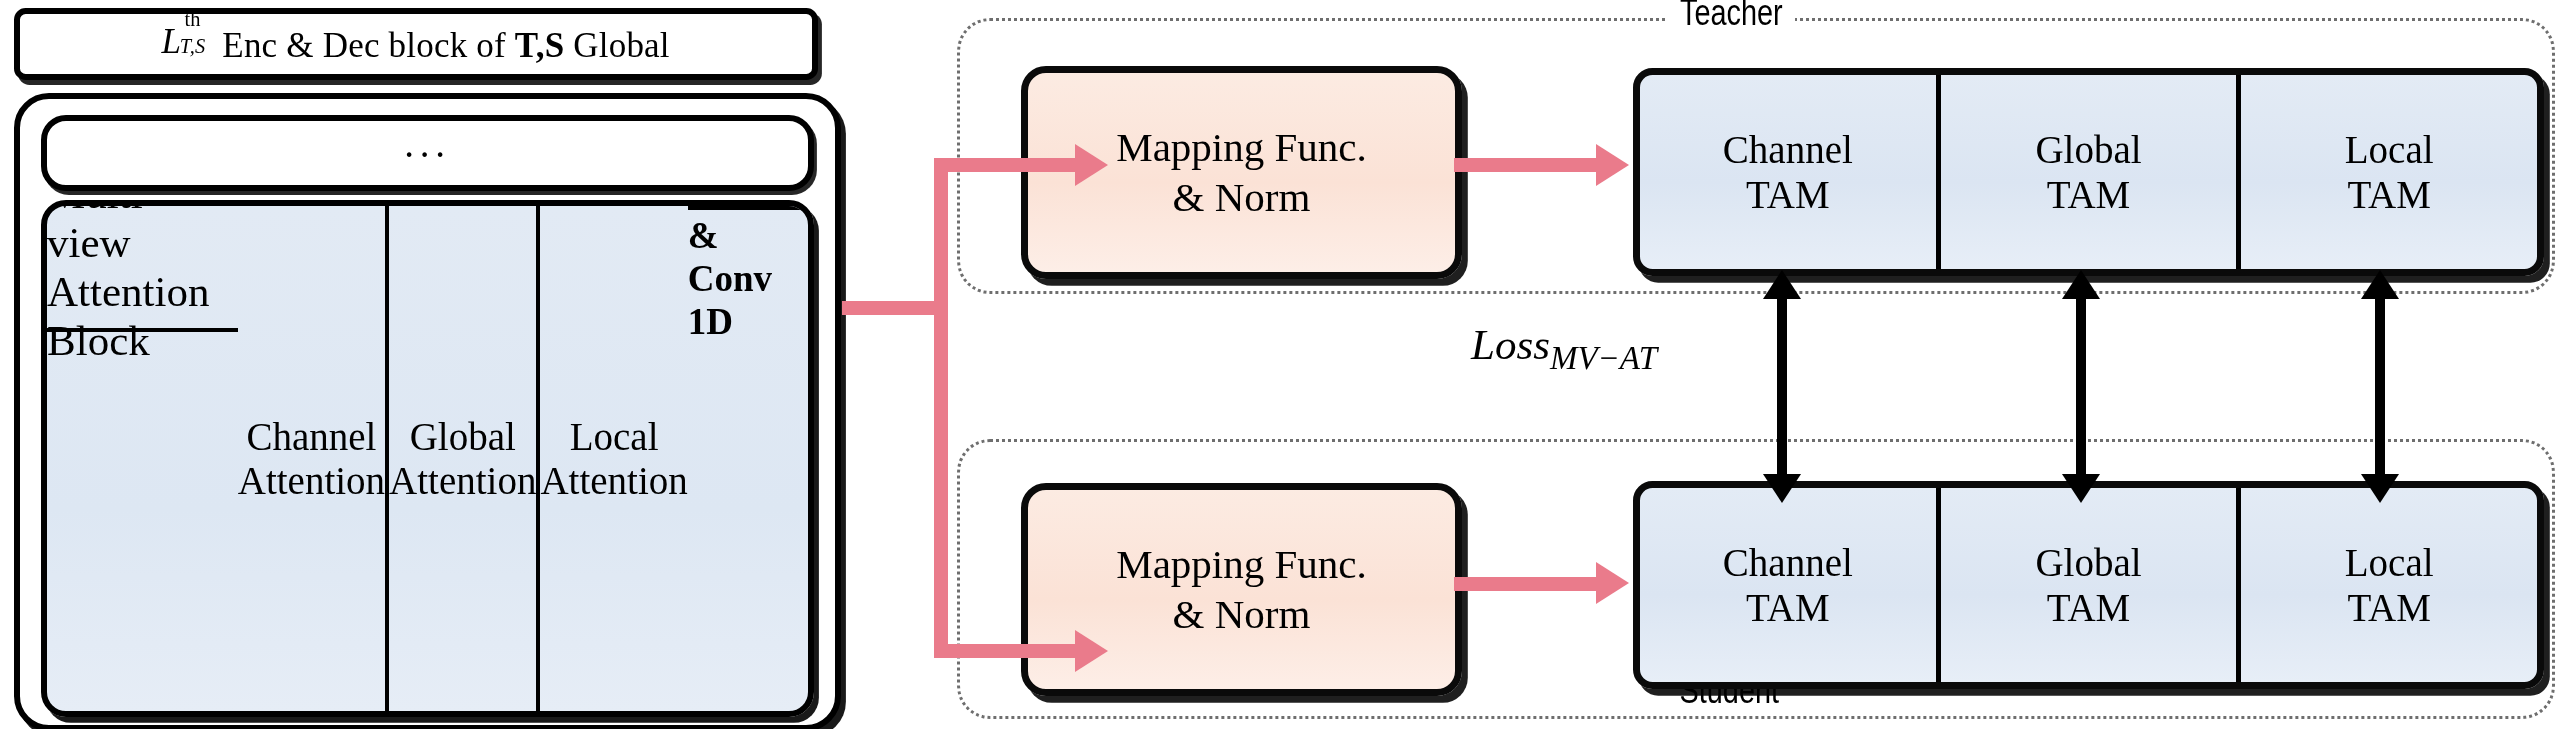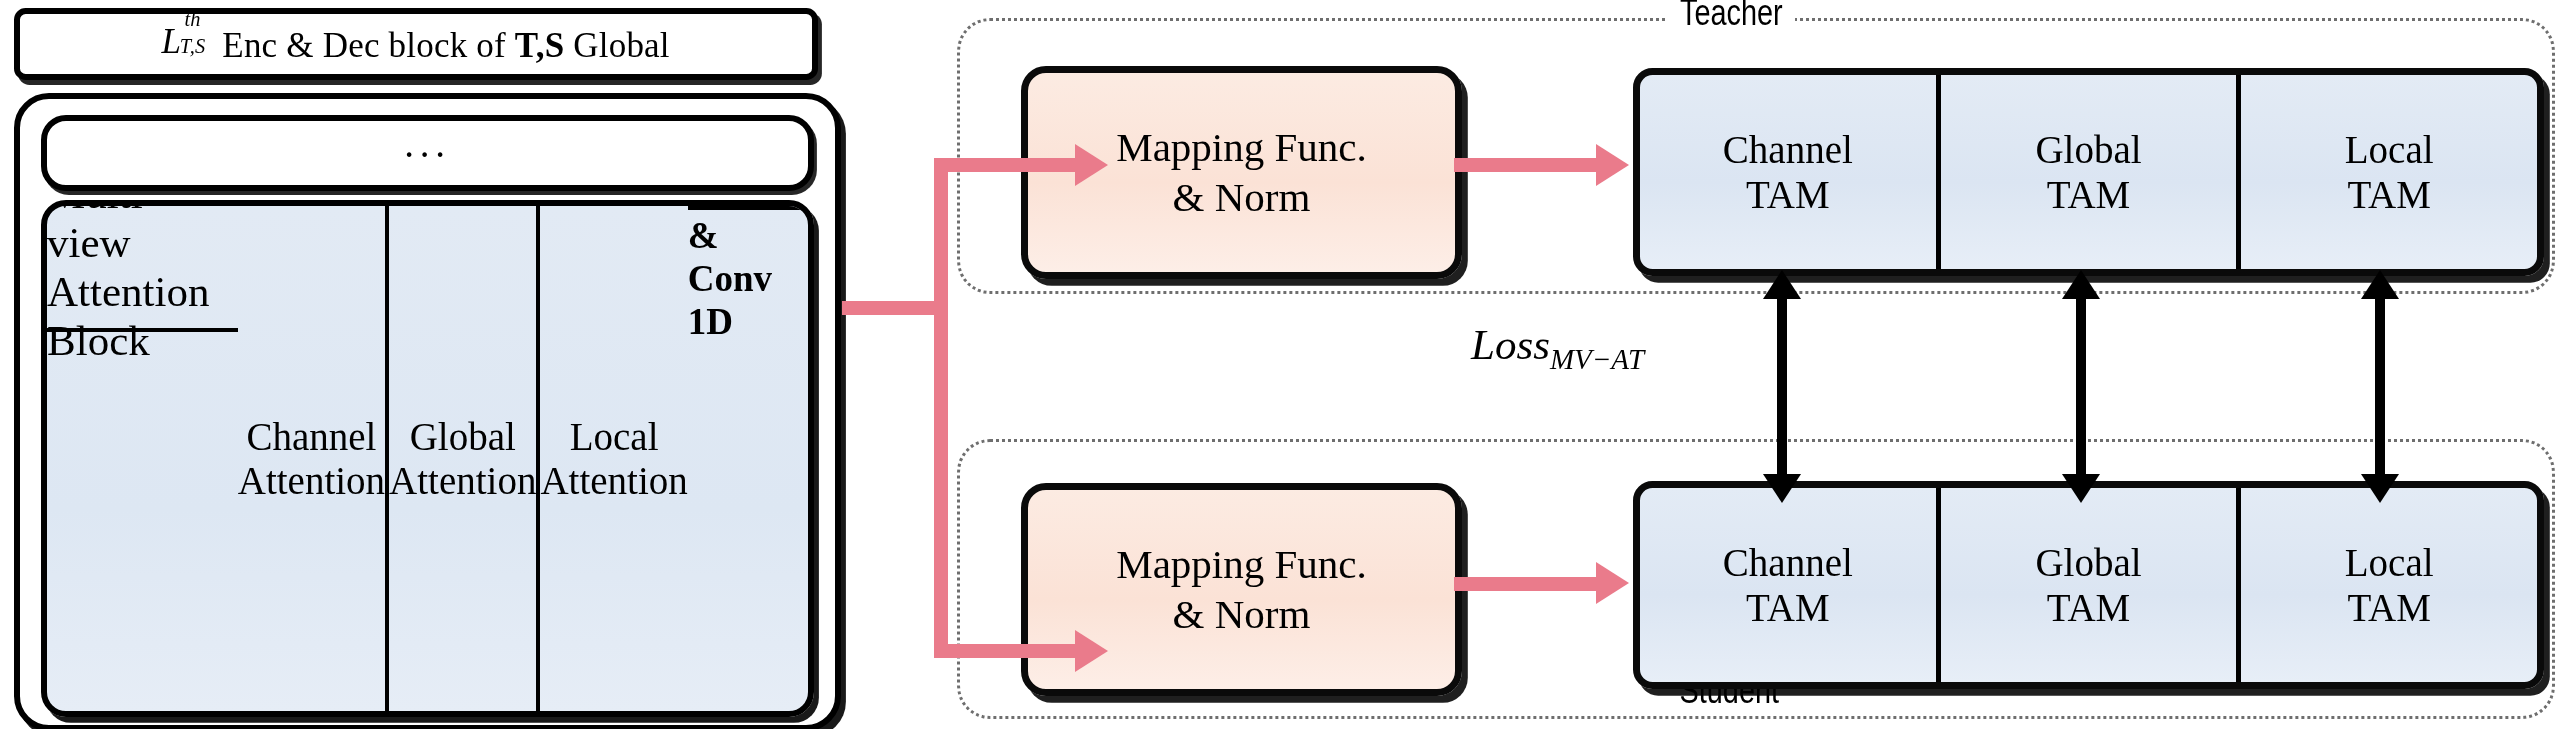--- a/index.html
+++ b/index.html
@@ -12,21 +12,21 @@
   .title-box{
     position:absolute;left:13.6px;top:7.8px;width:792px;height:60px;
     border:6.8px solid #000;border-radius:11.6px;background:#fff;
     display:flex;align-items:center;justify-content:center;
     box-shadow:3.9px 4.9px 0 0 rgba(0,0,0,.85);
   }
   .title-text{font-size:35px;white-space:nowrap;letter-spacing:0.2px;}
   .mathsub{display:inline-block;position:relative;width:52px;height:1em;
            vertical-align:baseline;}
   .mathsub .base{position:absolute;left:0;top:0;font-style:italic;font-size:35px;}
-  .mathsub .sup{position:absolute;left:23px;top:-13.6px;font-style:italic;font-size:20.4px;}
+  .mathsub .sup{position:absolute;left:23px;top:-13.6px;font-size:20.4px;}
   .mathsub .sub{position:absolute;left:18.4px;top:13.6px;font-style:italic;font-size:20.4px;}
   .bold{font-weight:bold;}
 
   
   .enc-outer{
     position:absolute;left:13.6px;top:93px;width:815px;height:626px;
     border:6.8px solid #000;border-radius:35px;background:#fff;
     box-shadow:4.9px 5.8px 0 0 rgba(0,0,0,.9);
   }
   .dots-box{
@@ -133,21 +133,21 @@
            border-top:29px solid #000;}
   #dbl-1{left:1782px;top:270px;}
   #dbl-2{left:2081px;top:270px;}
   #dbl-3{left:2380px;top:270px;}
 
   
   #loss{
     position:absolute;left:1471px;top:320px;font-size:43px;white-space:nowrap;
   }
   #loss .lbase{font-style:italic;margin-top:21px;}
-  #loss .lsub{font-style:italic;font-size:29px;vertical-align:sub;}
+  #loss .lsub{font-style:italic;font-size:33px;vertical-align:sub;}
 </style>
 </head>
 <body>
 
 <div id="stage">
 
   <div class="title-box">
     <div class="title-text">
       <span class="mathsub">
         <span class="base">L</span>

